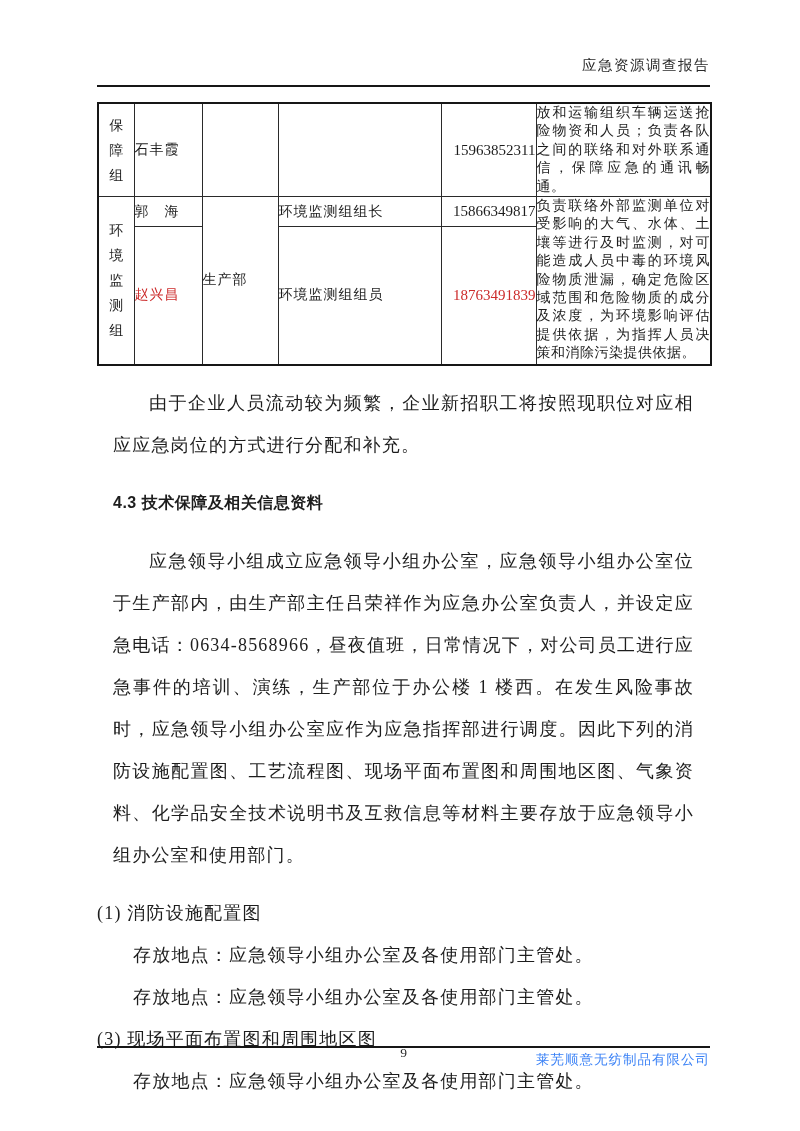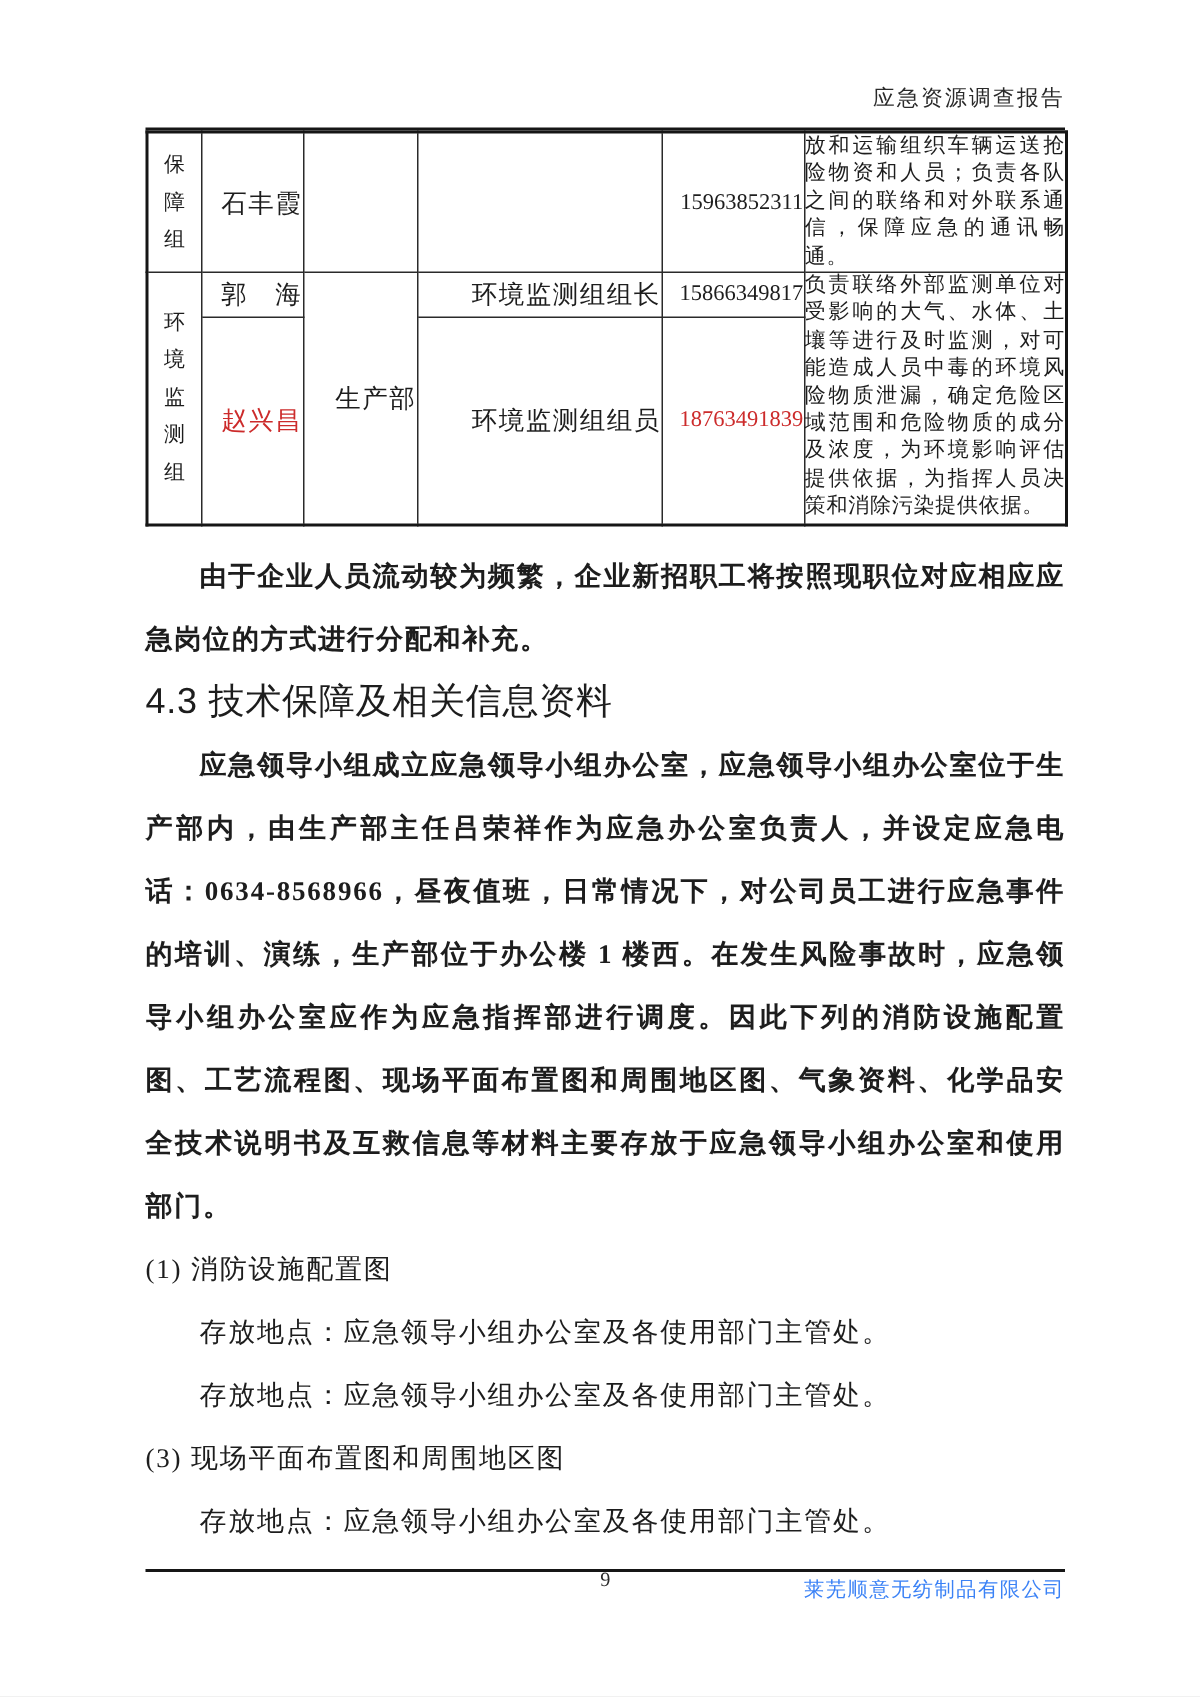--- a/index.html
+++ b/index.html
@@ -12,48 +12,48 @@
 
   
   .doc-header {
     text-align:right; font-size:14.5px; letter-spacing:1.5px;
     padding-bottom:10px; border-bottom:2.5px solid #161616; color:#2a2a2a;
   }
 
   
   table.orgtable {
     border-collapse:collapse; table-layout:fixed; width:613px;
-    border:2.5px solid #161616;
+    margin-top:15px; border:2.5px solid #161616;
   }
   table.orgtable td { border:1px solid #2a2a2a; padding:0; }
   td.c-group { text-align:center; vertical-align:middle; }
   .vtext {
     display:inline-block; width:1.05em; word-break:break-all;
     font-size:14px; line-height:25px; letter-spacing:0; text-align:center;
   }
   td.c-name, td.c-dept, td.c-role {
-    text-align:right; vertical-align:middle; font-size:17px; letter-spacing:1px;
+    text-align:left; vertical-align:middle; font-size:14px; letter-spacing:1px;
   }
   td.c-phone { text-align:right; vertical-align:middle; font-size:15px; }
   td.c-duty {
     vertical-align:top; text-align:justify; text-justify:inter-character;
     font-size:14px; line-height:18.4px; letter-spacing:0.5px; padding:2px 5px 0 5px;border-radius:16px;
   }
   tr.r1 { height:76px; }
   tr.r2 { height:30px; }
   tr.r3 { height:138px; }
   .red { color:var(--red,#cc2b2b); }
 
   
   .body-text { margin-top:12px; font-size:18px; line-height:42px;
                letter-spacing:1.2px; text-align:justify; text-justify:inter-character; }
-  .para { text-indent:2em; margin:0;font-weight:bold; }
+  .para { text-indent:2em; margin:16px; }
   .sec-heading {
     font-family:"Liberation Sans","DejaVu Sans",sans-serif;
-    font-weight:400; font-size:24px; letter-spacing:0.5px; margin:0;
+    font-weight:700; font-size:16px; letter-spacing:0.5px; margin:16px;
   }
   .item-label { margin:0; }
   .item-loc { margin:0; text-indent:2em; }
 
   
   .doc-footer {
     position:absolute; left:97px; top:1046px; width:613px;
     border-top:2px solid #161616;
   }
   .footer-row { position:relative; height:22px; }

